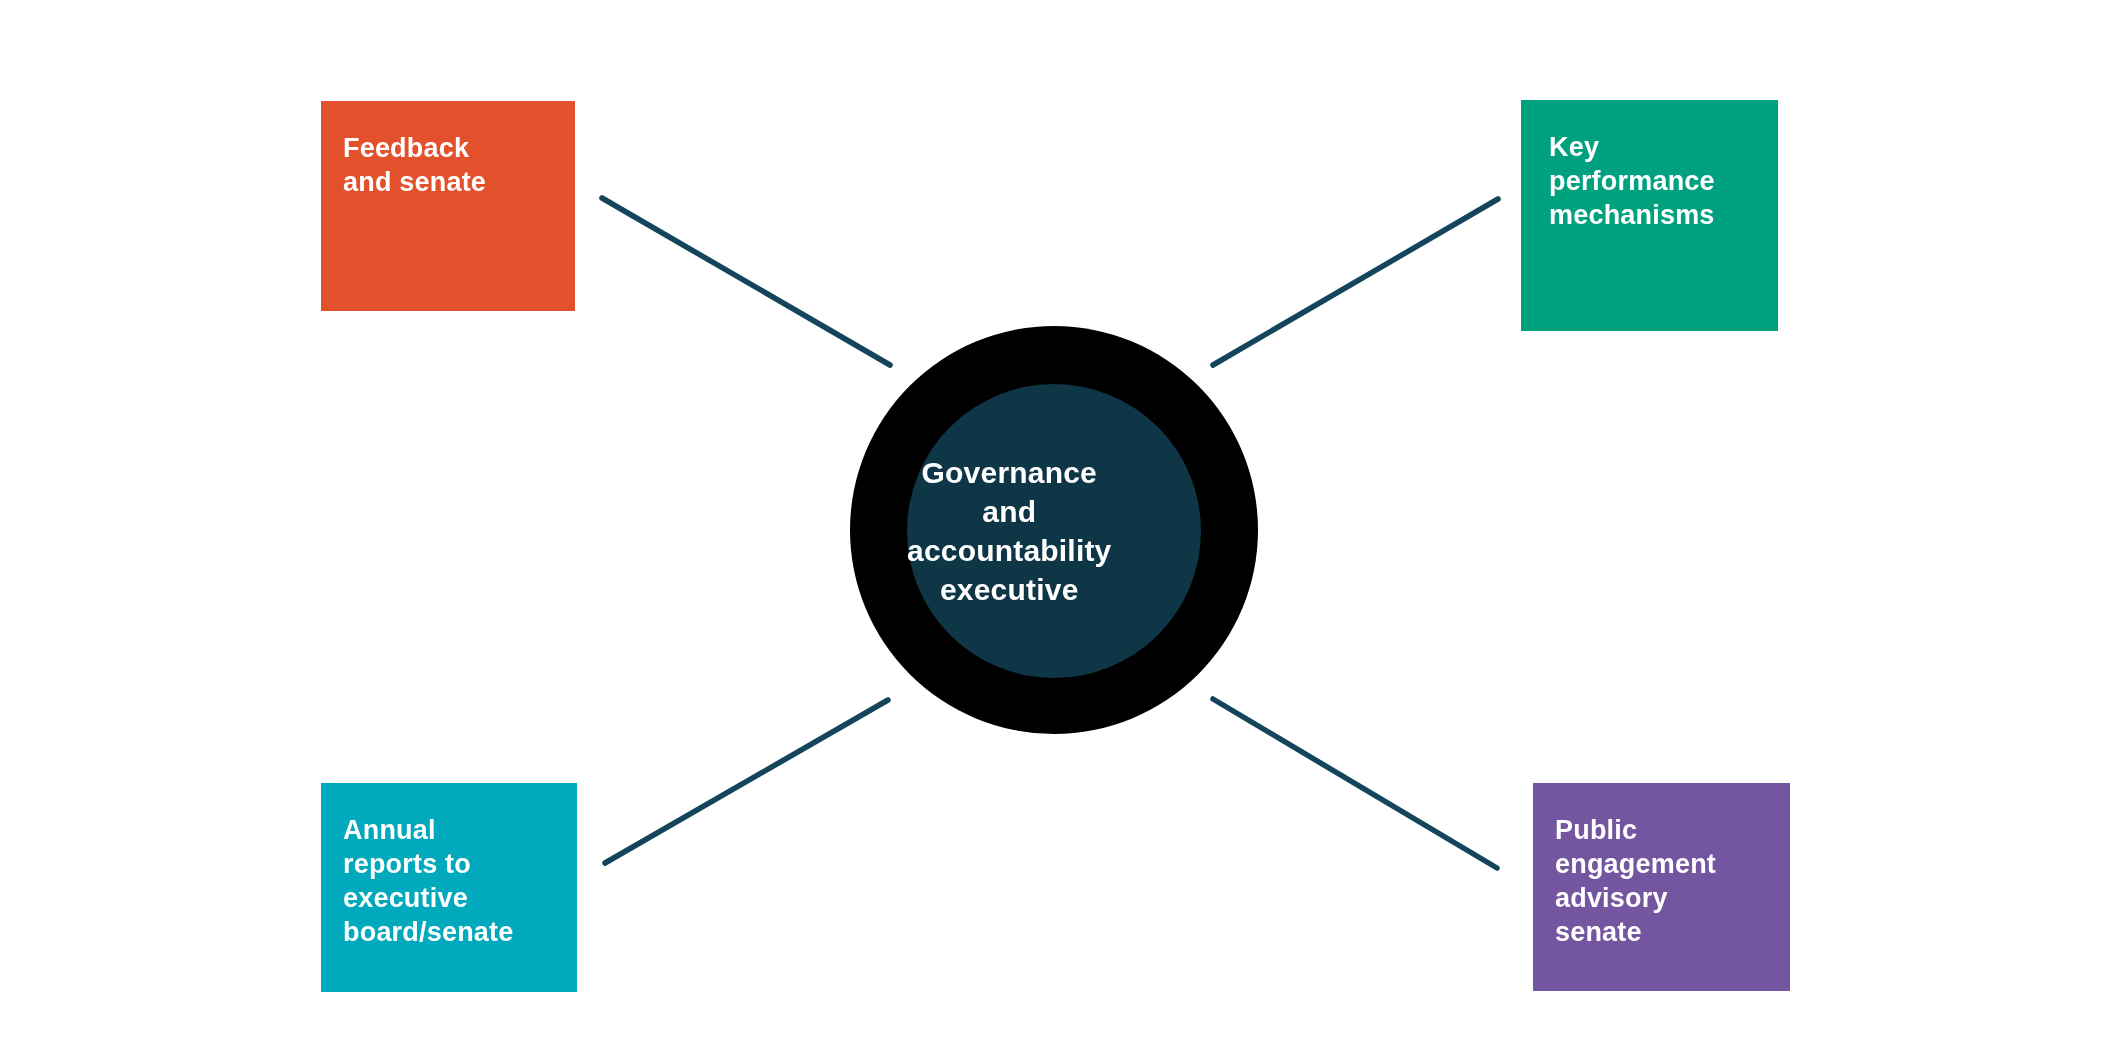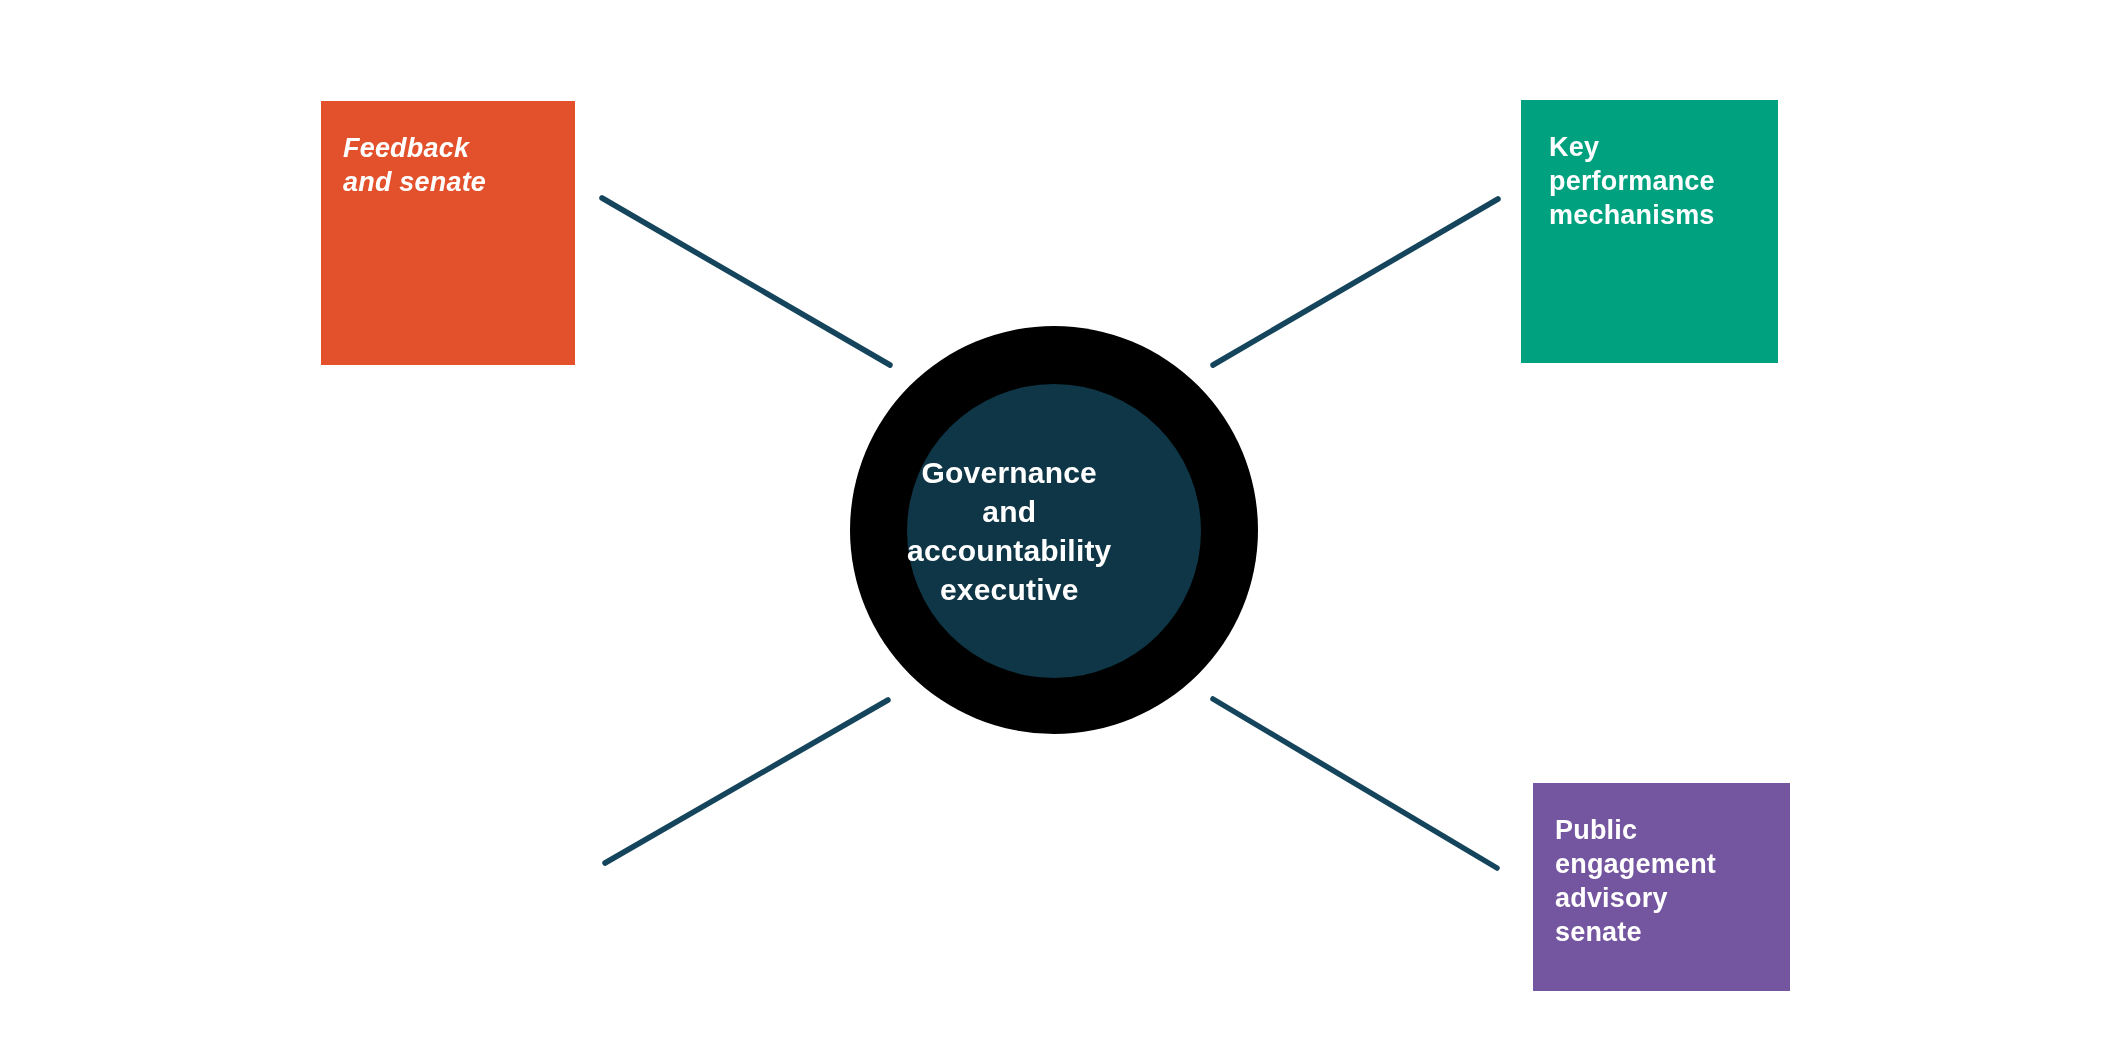--- a/index.html
+++ b/index.html
@@ -27,22 +27,22 @@
     position: absolute;
     box-sizing: border-box;
     color: #ffffff;
     font-weight: 700;
     font-size: 27px;
     line-height: 34px;
     padding: 30px 18px 0 22px;
     letter-spacing: 0.2px;
   }
   .node .ln { display: block; }
-  .node-tl { left: 321px;  top: 101px; width: 254px; height: 264px; font-style: italic; }
-  .node-tr { left: 1521px; top: 100px; width: 257px; height: 263px; padding-left: 28px; }
+  .node-tl { left: 321px;  top: 101px; width: 254px; height: 210px; }
+  .node-tr { left: 1521px; top: 100px; width: 257px; height: 231px; padding-left: 28px; }
   .node-bl { left: 321px;  top: 783px; width: 256px; height: 209px; }
   .node-br { left: 1521px; top: 783px; width: 257px; height: 208px; }
   .center-ring {
     position: absolute;
     left: 850px;
     top: 326px;
     width: 408px;
     height: 408px;
     border-radius: 50%;
   }
@@ -83,20 +83,26 @@
     <span class="ln">Feedback</span>
     <span class="ln">and senate</span>
   </div>
 
   <div class="node node-tr" style="background-color: rgb(0, 161, 126);">
     <span class="ln">Key</span>
     <span class="ln">performance</span>
     <span class="ln">mechanisms</span>
   </div>
 
+  <div class="node node-bl" style="background-color: rgb(0, 169, 188);">
+    <span class="ln">Annual</span>
+    <span class="ln">reports to</span>
+    <span class="ln">executive</span>
+    <span class="ln">board/senate</span>
+  </div>
 
   <div class="node node-br" style="background-color: rgb(116, 85, 159); margin-left: 12px;">
     <span class="ln">Public</span>
     <span class="ln">engagement</span>
     <span class="ln">advisory</span>
     <span class="ln">senate</span>
   </div>
 
   <div class="center-ring" style="background-color: rgb(0, 0, 0);"></div>
 

